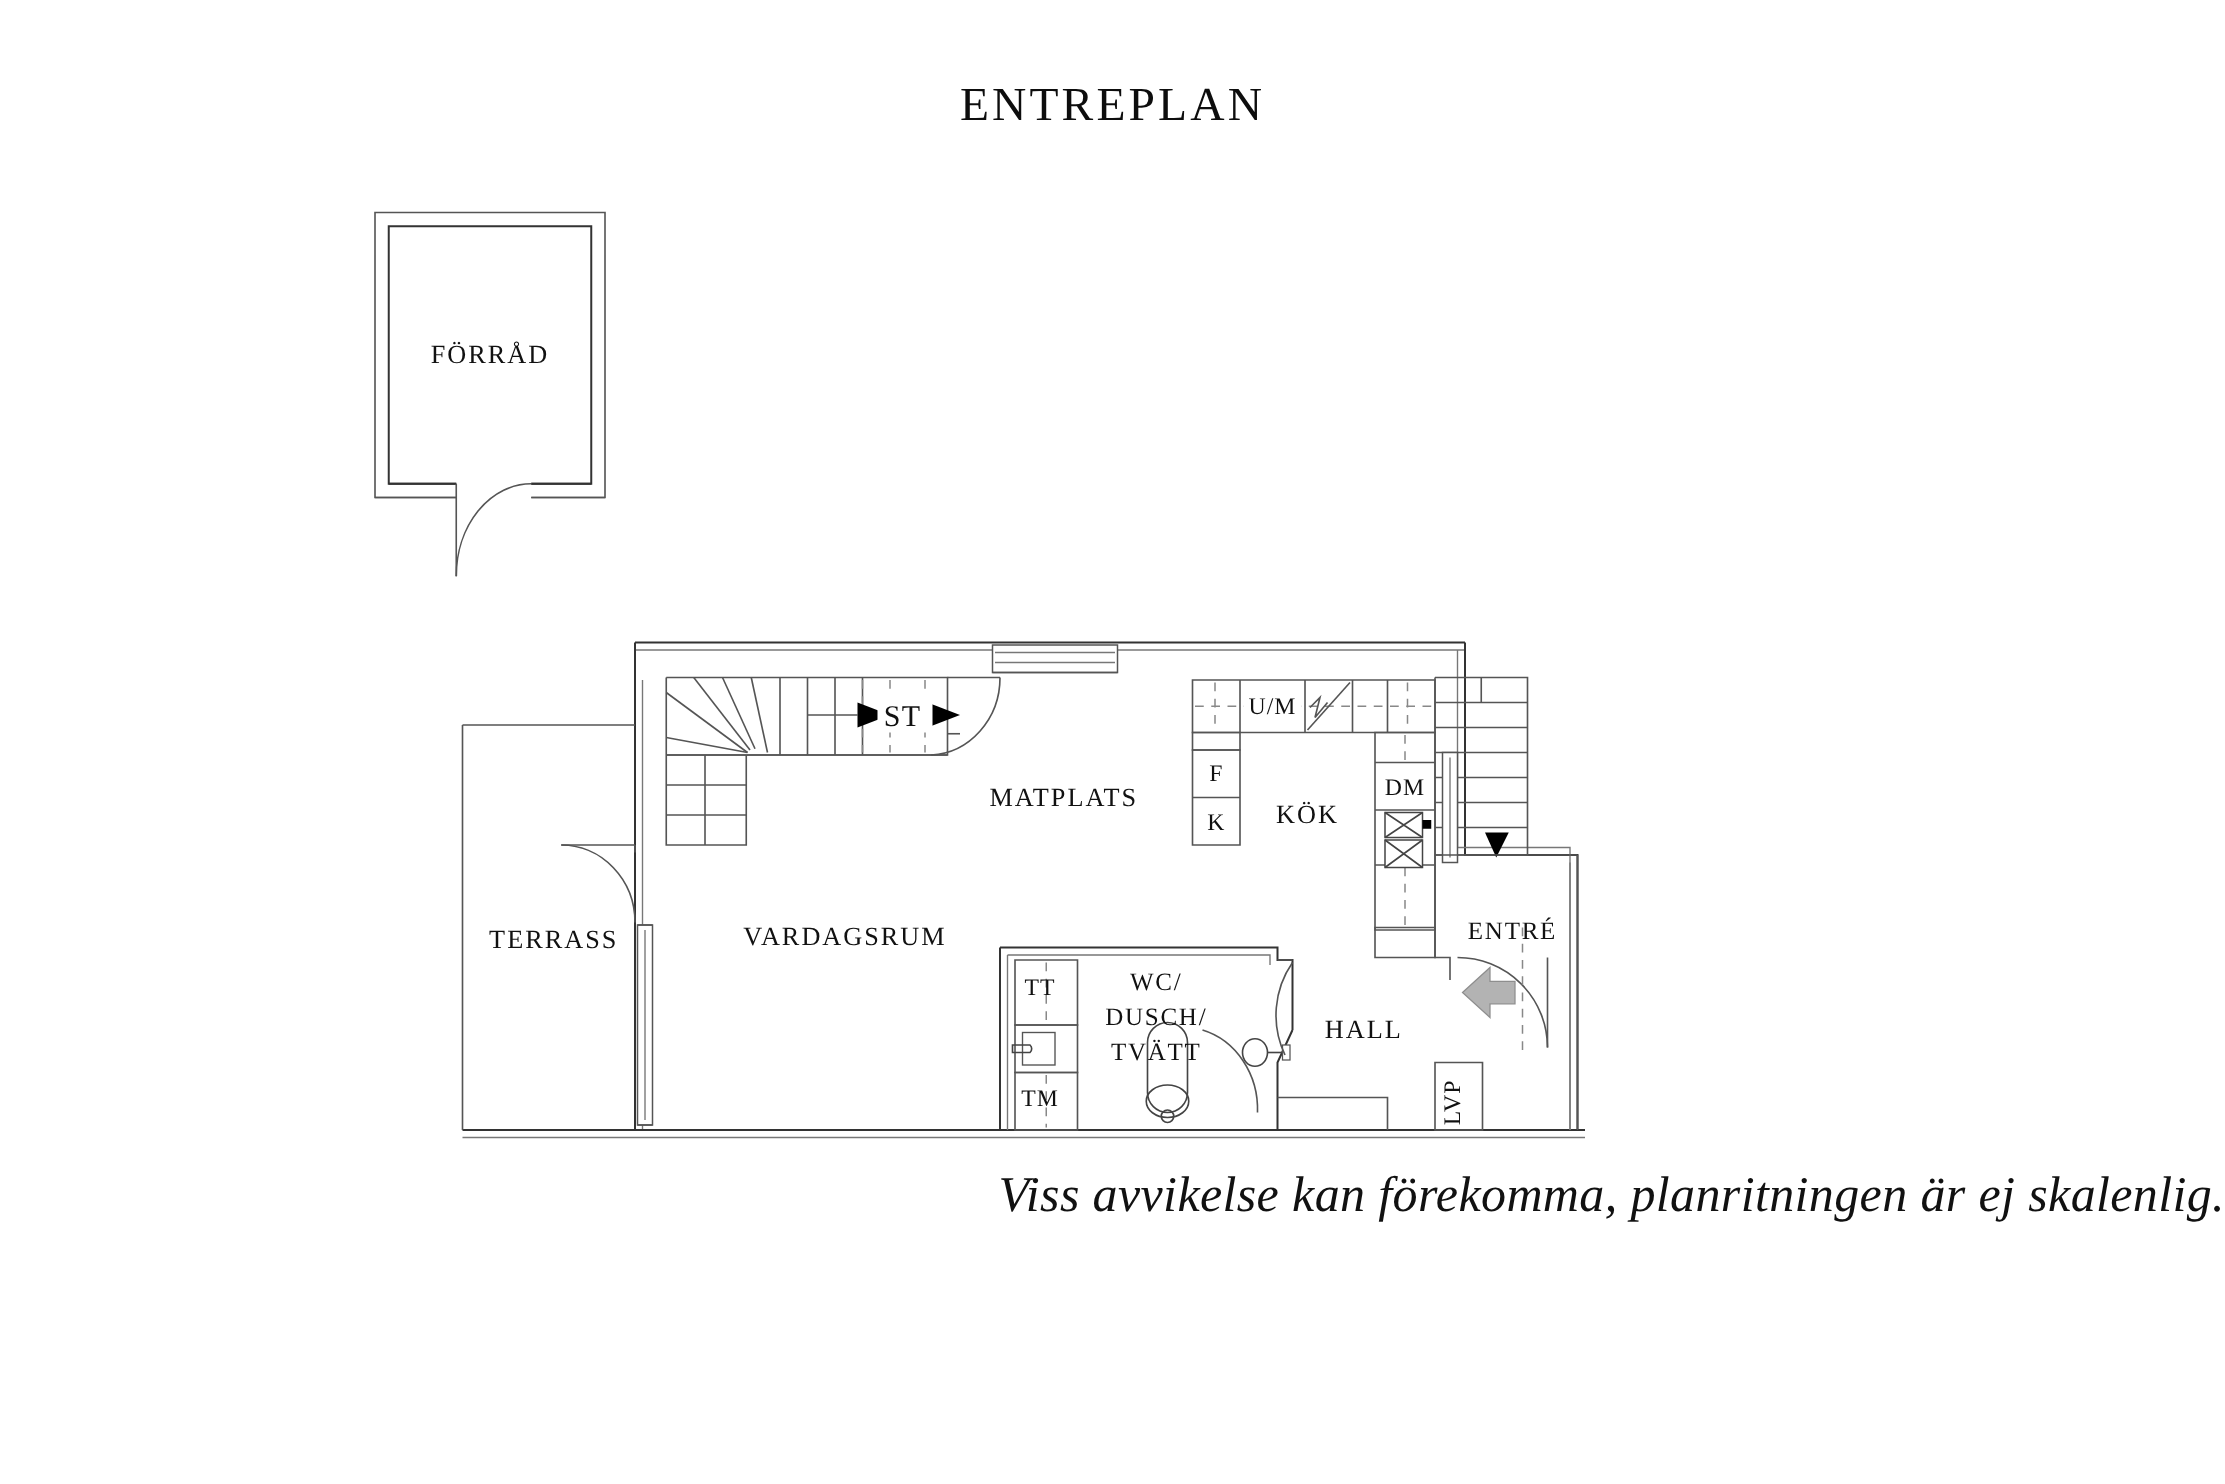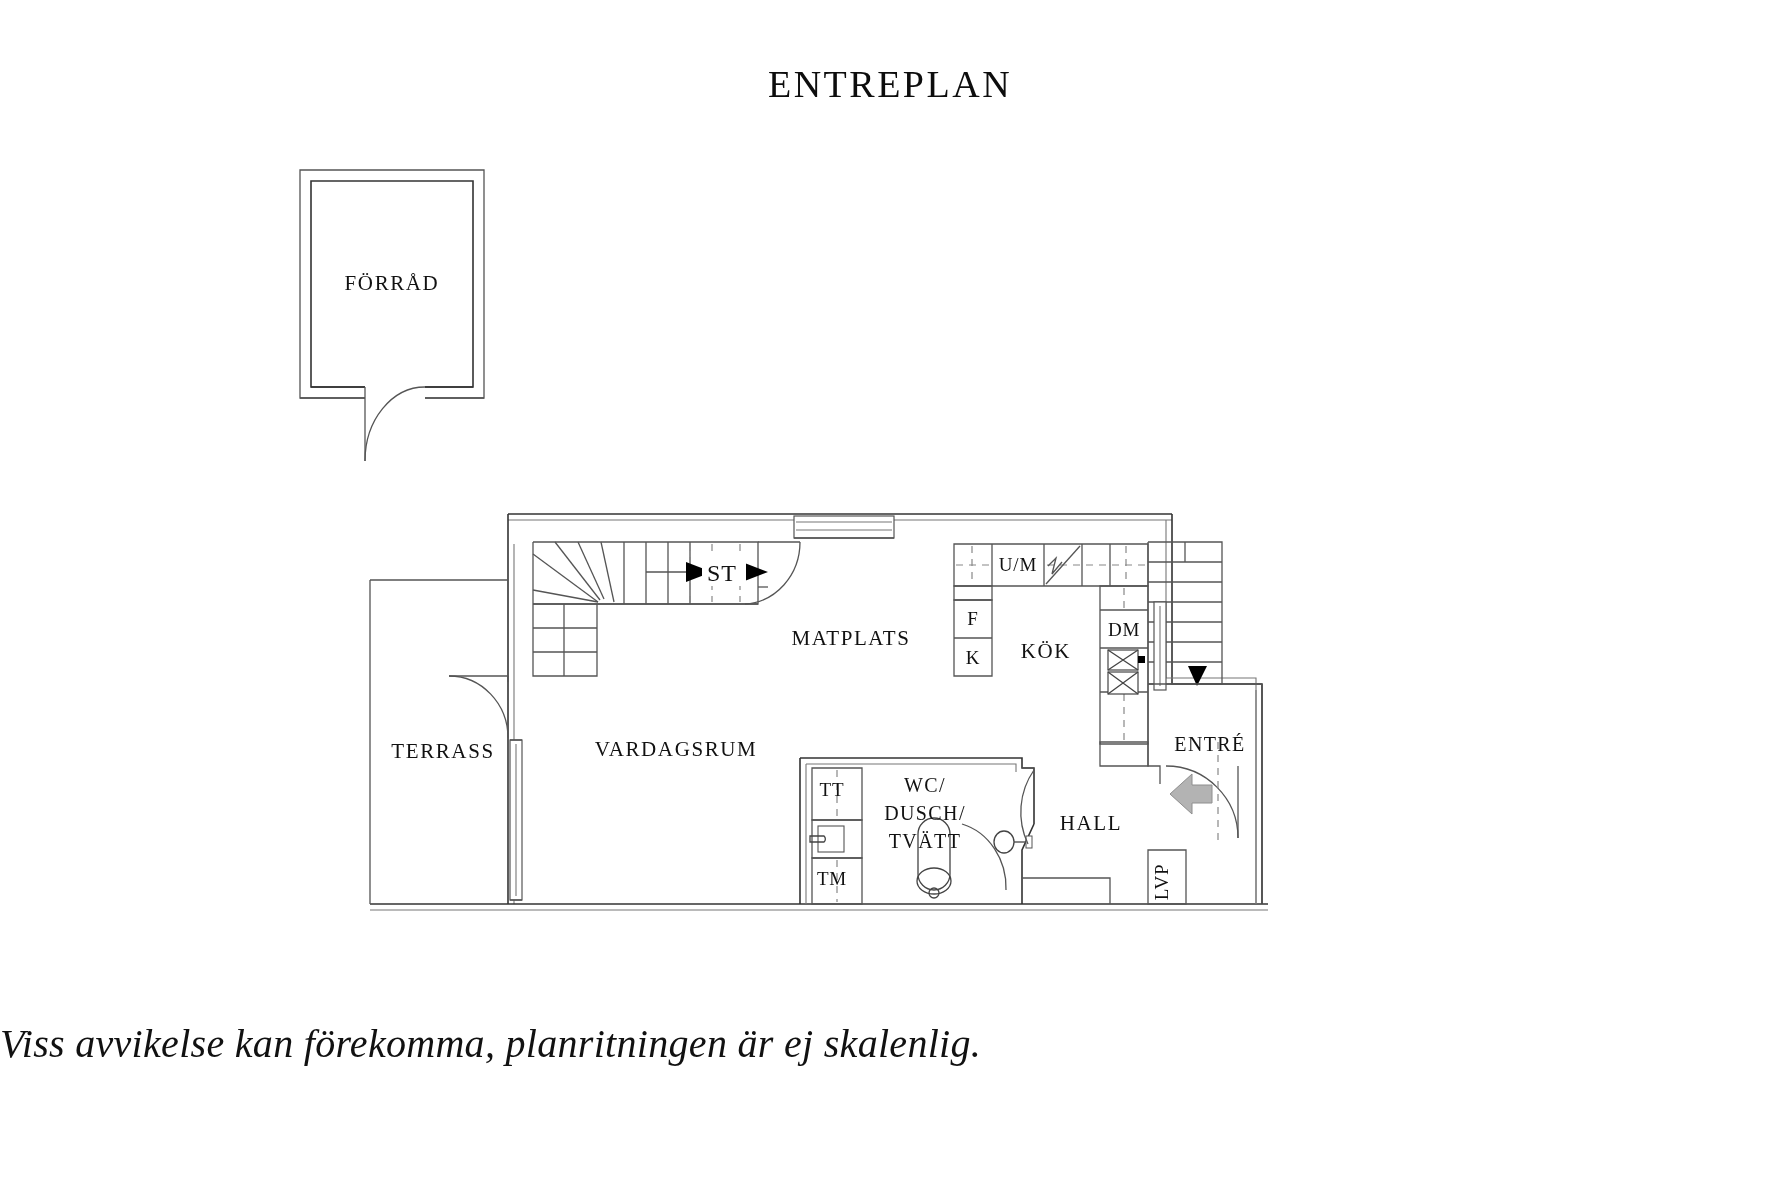--- a/index.html
+++ b/index.html
@@ -30,23 +30,23 @@
     text-align: center;
     font-size: 38px;
     letter-spacing: 2.5px;
     font-weight: 400;
     font-family: "Liberation Serif", serif;
     color: #0d0d0d;
   }
   
   #caption {
     position: absolute;
-    left: 0; top: 996px;
-    width: 1780px;
-    text-align: left;
+    left: 0; top: 908px;
+    width: 1780px;
+    text-align: right;
     font-size: 40px;
     font-style: italic;
     font-family: "Liberation Serif", serif;
     color: #111;
     letter-spacing: 0.3px;
   }
   
   svg.plan {
     position: absolute;
     left: 0; top: 0;

